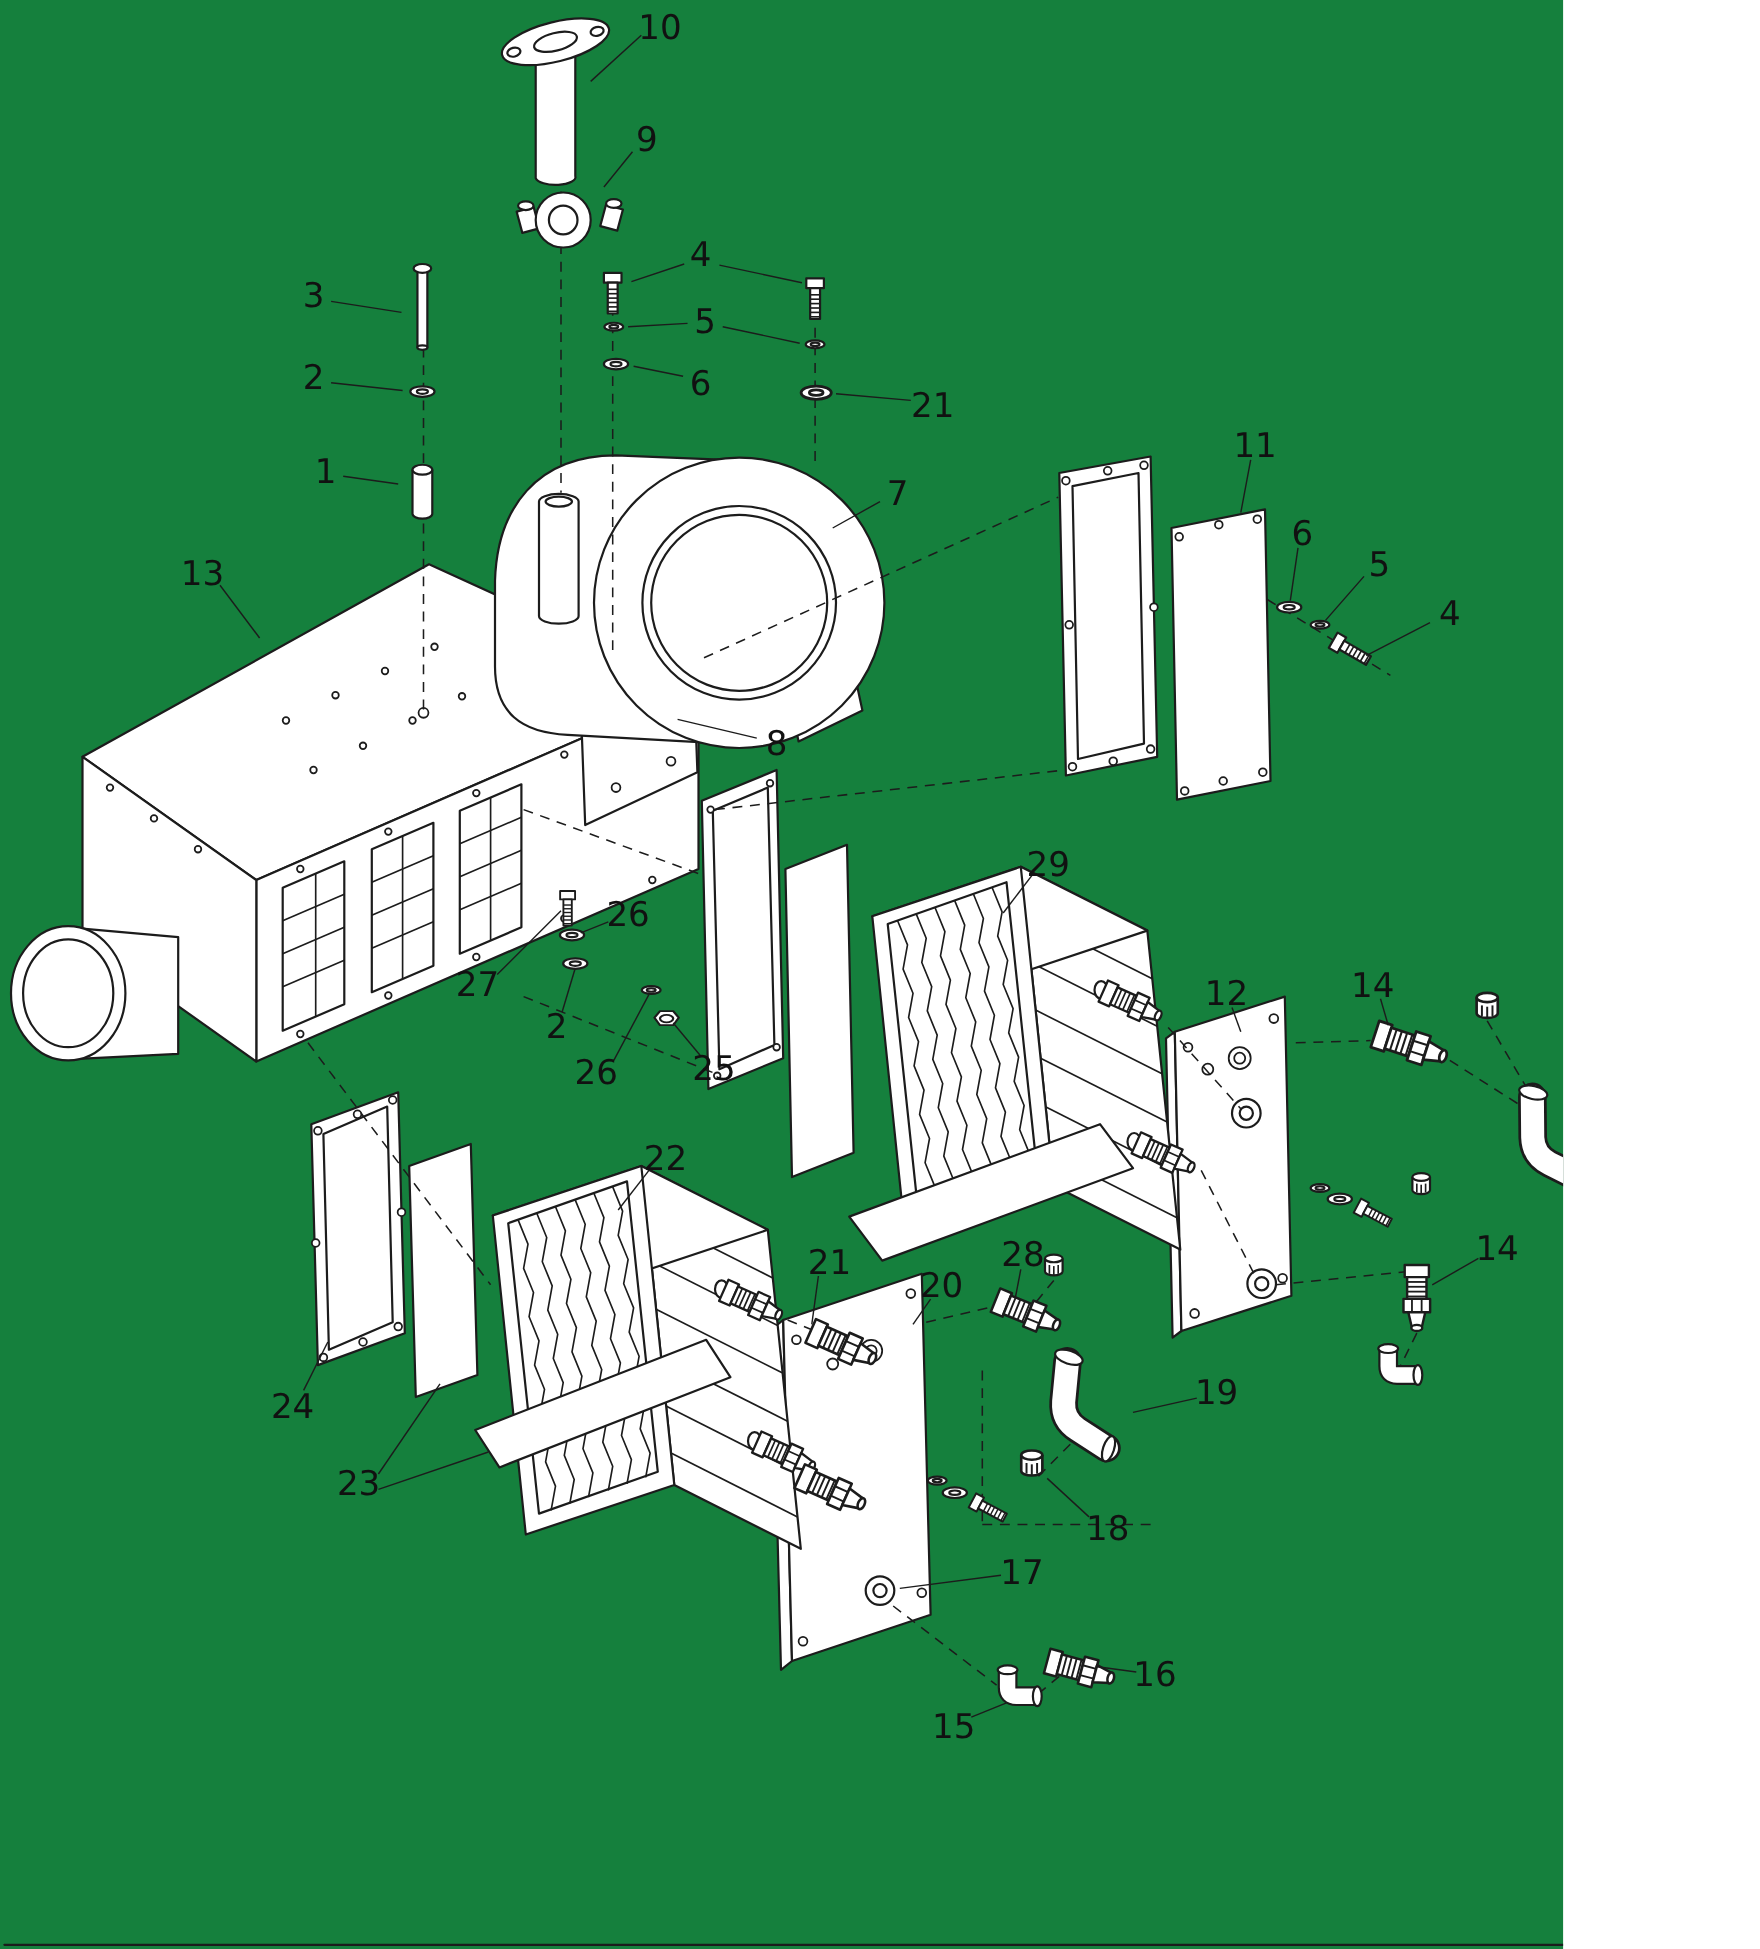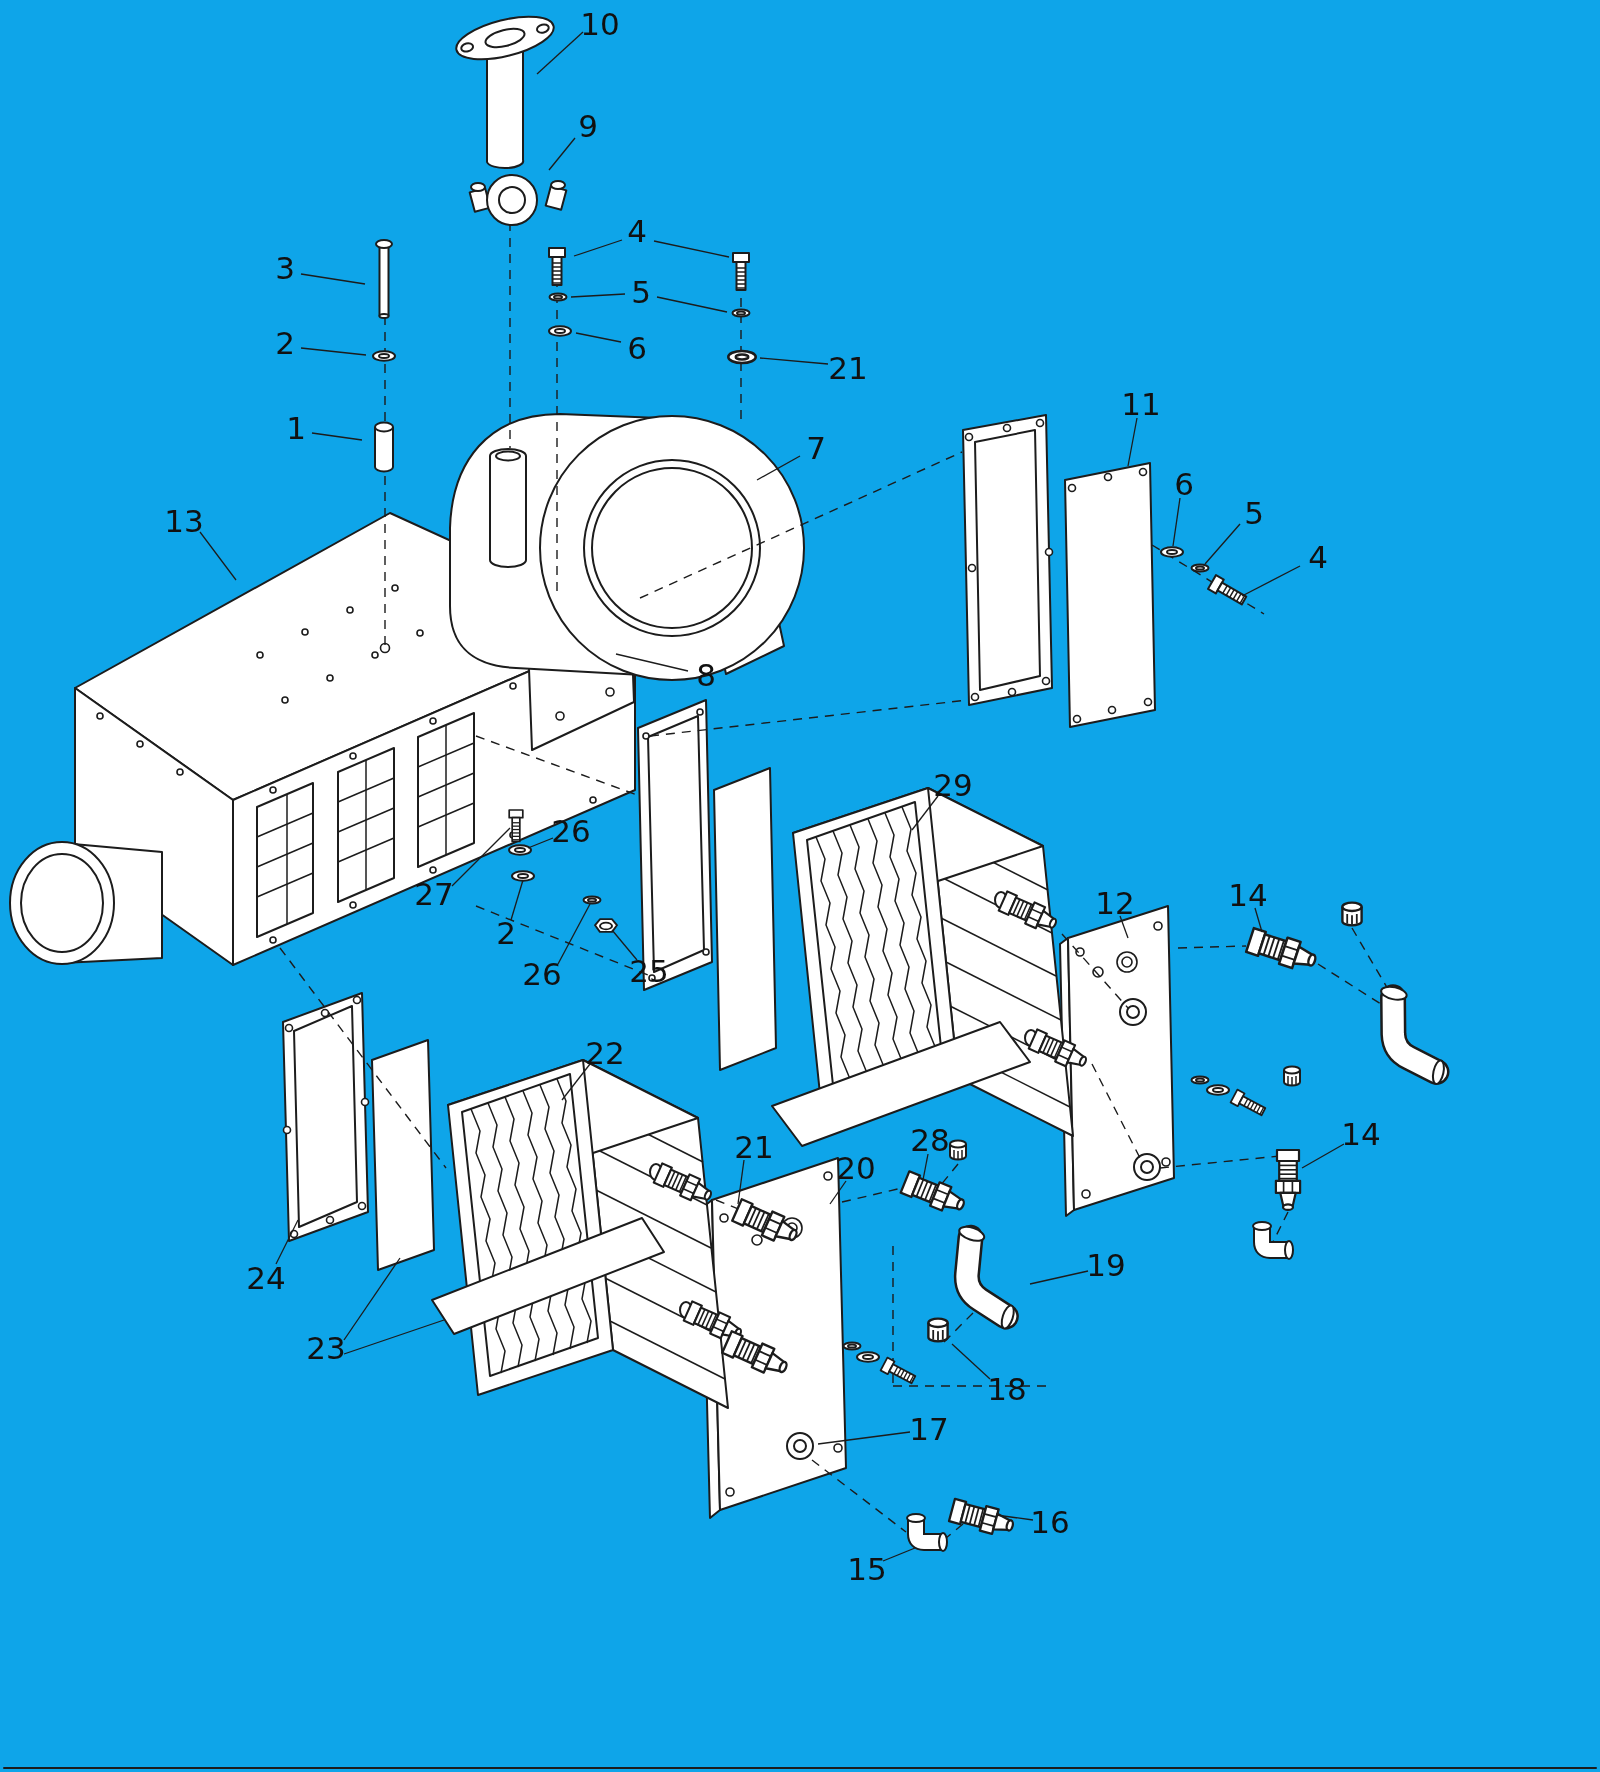--- a/index.html
+++ b/index.html
@@ -1,16 +1,16 @@
 <!DOCTYPE html>
 <html><head>
 <meta charset="utf-8">
 <style>
   html,body{margin:0;padding:0;background:#ffffff}
-  .stage{width:1600px;height:1772px;position:relative;background:#0ea5e9;font-family:"DejaVu Sans",sans-serif;overflow:hidden}
+  .stage{width:1421px;height:1772px;position:relative;background:#15803d;font-family:"DejaVu Sans",sans-serif;overflow:hidden}
   svg{display:block}
   .fw{fill:#ffffff;stroke:#1c1c1c;stroke-width:2;stroke-linejoin:round}
   .ln{fill:none;stroke:#1c1c1c;stroke-width:2;stroke-linejoin:round;stroke-linecap:round}
   .t1{fill:none;stroke:#1c1c1c;stroke-width:1.5}
   .hole{fill:#ffffff;stroke:#1c1c1c;stroke-width:1.6}
   .dashg line{stroke:#1c1c1c;stroke-width:1.4;stroke-dasharray:9 7;fill:none}
   .thin{stroke:#1c1c1c;stroke-width:1.3;fill:none}
   .callout{font-family:"DejaVu Sans",sans-serif;font-size:31px;fill:#111}
 </style>
 </head>

